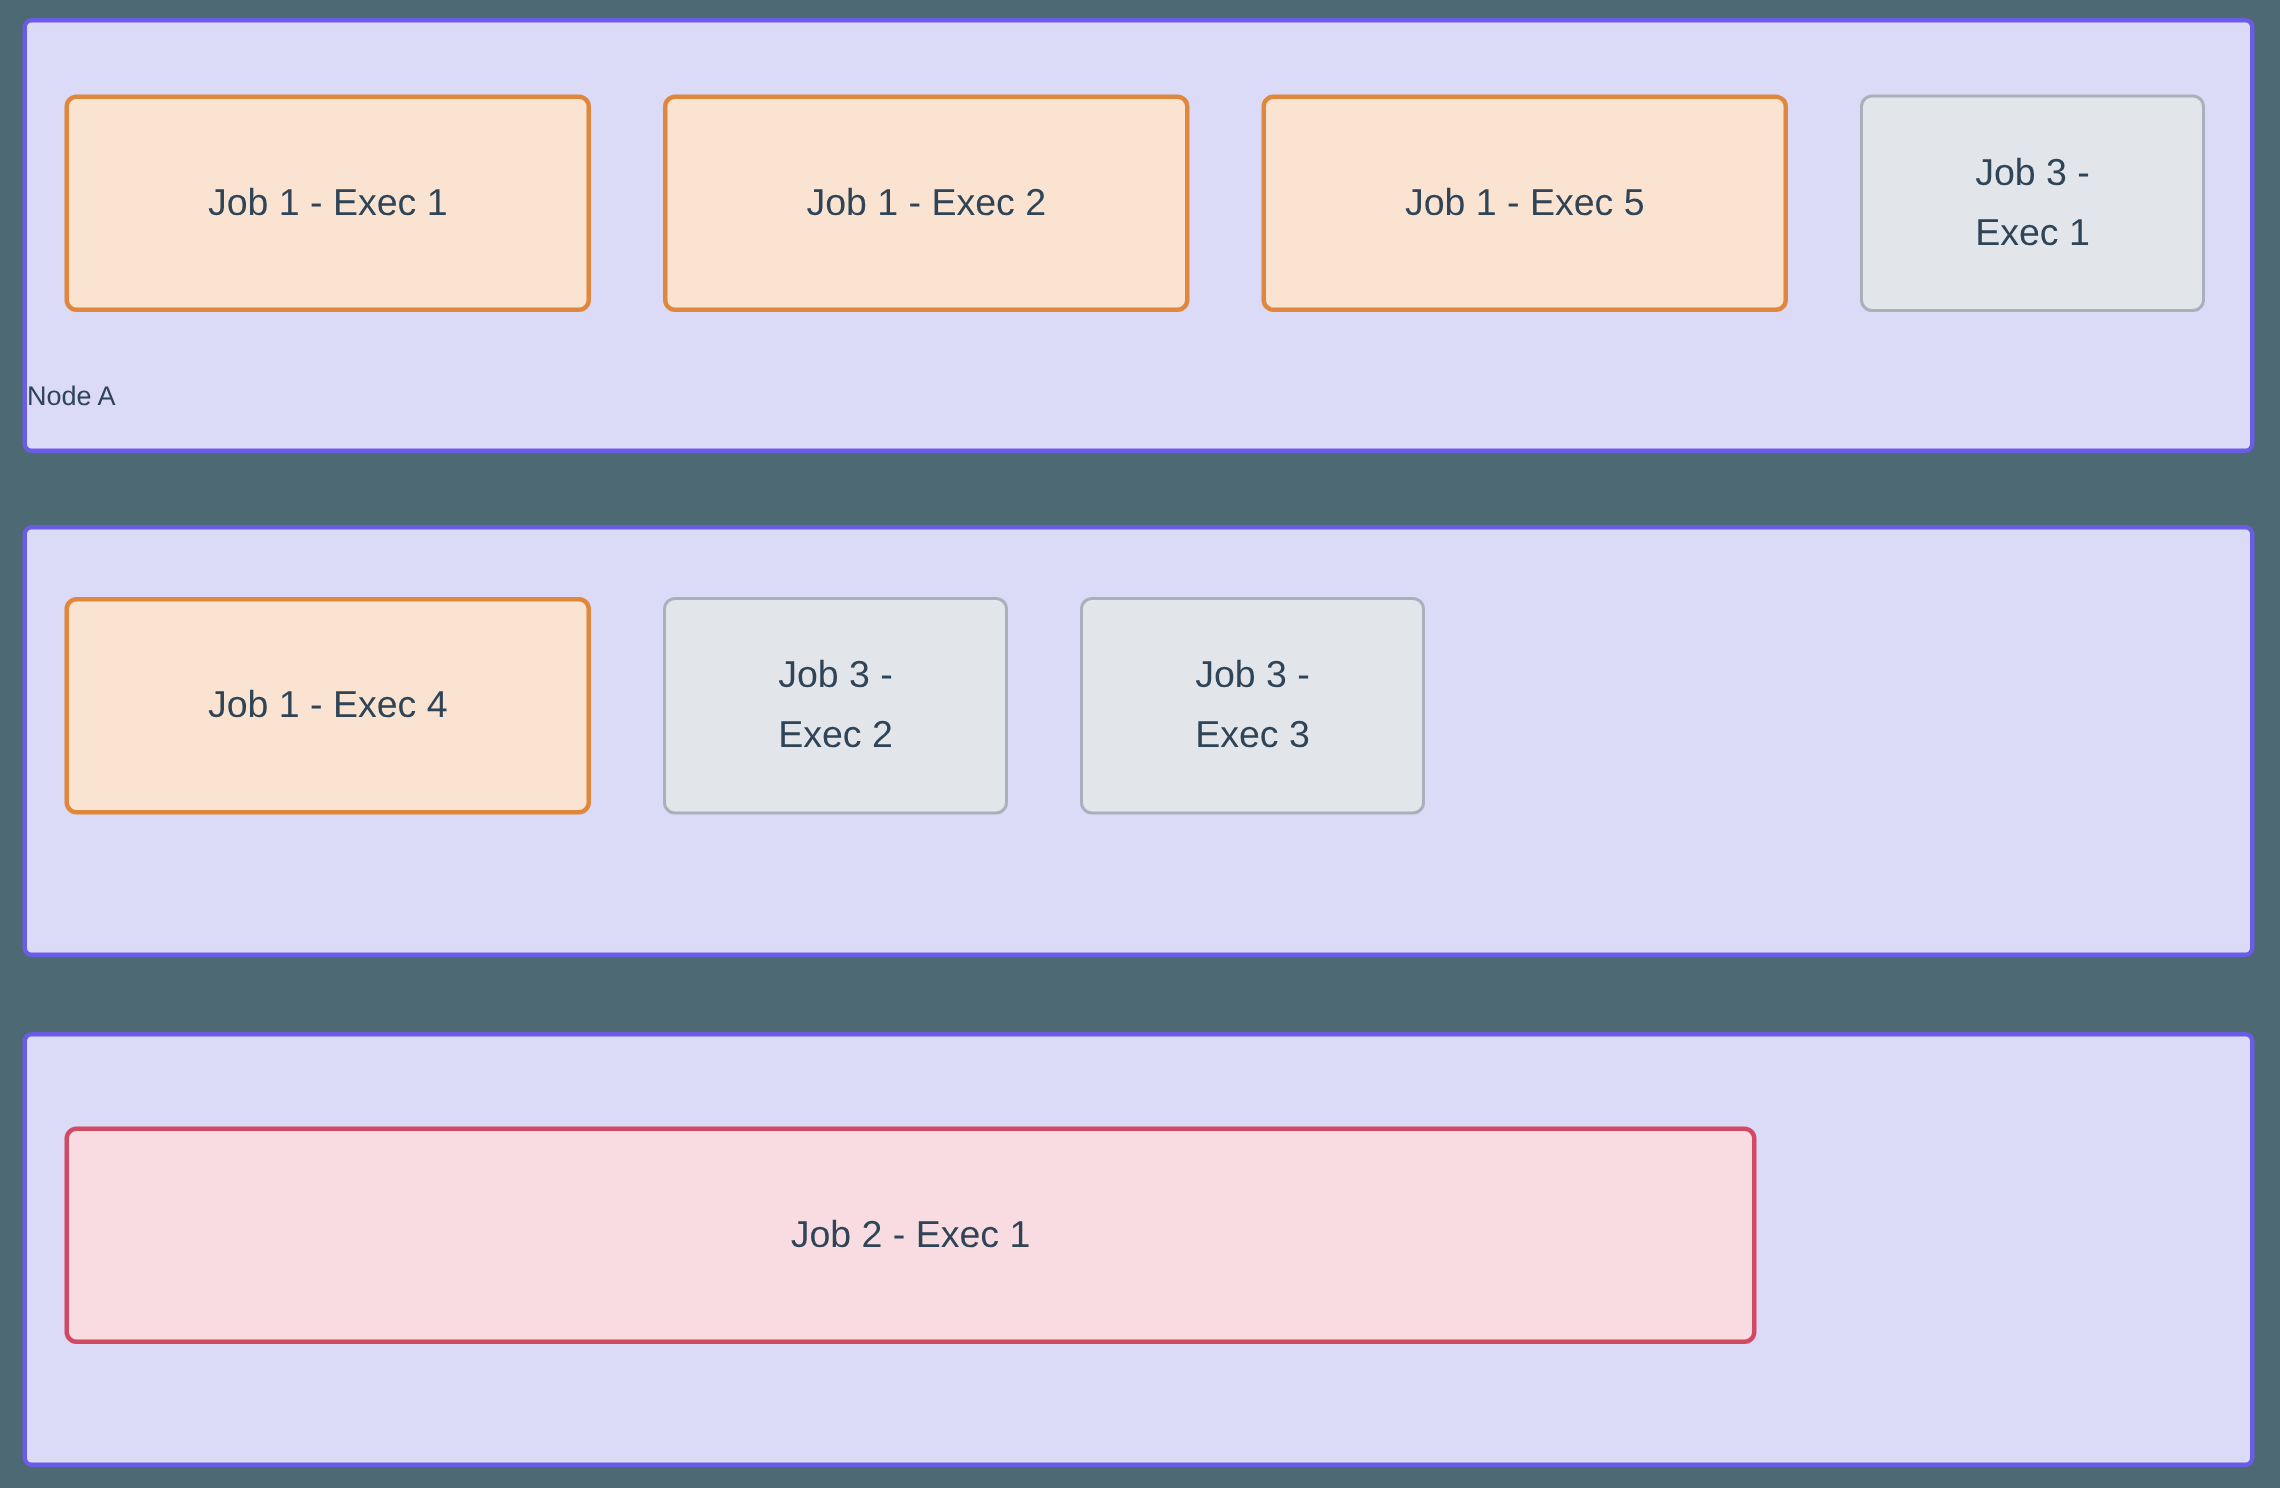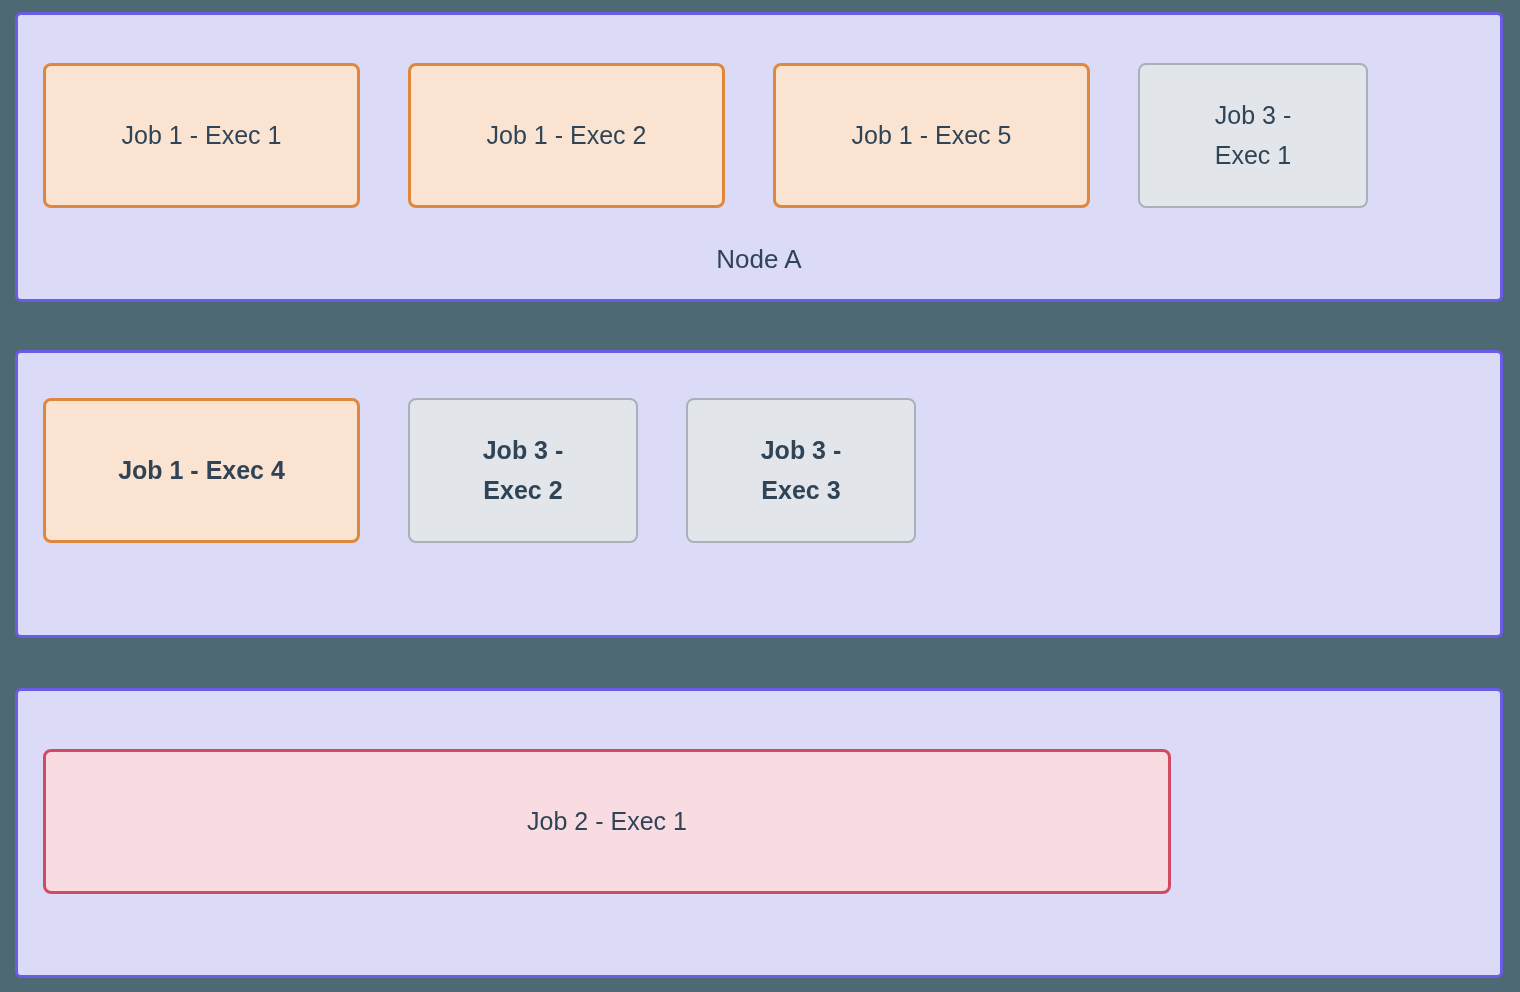--- a/index.html
+++ b/index.html
@@ -41,49 +41,48 @@
   .node-b { top: 350px; height: 288px; }
   .node-c { top: 688px; height: 290px; }
 
   .execs {
     display: flex;
     flex-direction: row;
     gap: 48px;
     padding-left: 25px;
   }
   .node-a .execs { padding-top: 48px; }
-  .node-b .execs { padding-top: 45px; font-weight: bold; }
-  .node-c .execs { padding-top: 30px; margin-top: 28px; }
+  .node-b .execs { padding-top: 45px; }
+  .node-c .execs { padding-top: 60px; }
 
   .exec {
     height: 145px;
     display: flex;
     align-items: center;
     justify-content: center;
     text-align: center;
     font-size: 25px;
     line-height: 1.58;
     border-radius: 8px;
     white-space: pre-line;
   }
-  .exec.wide  { width: 317px; }
+  .exec.wide  { width: 351px; }
   .exec.small { width: 230px; }
   .exec.xwide { width: 1128px; }
 
   .exec.job1 { background: var(--job1-fill); border: 3px solid var(--job1-border); }
   .exec.job2 { background: var(--job2-fill); border: 3px solid var(--job2-border); }
   .exec.job3 { background: var(--job3-fill); border: 2px solid var(--job3-border); }
 
   .node-label {
     position: absolute;
     left: 0;
     right: 0;
     bottom: 24px;
-    text-align: center;
-    font-size: 26px;
+    font-size: 18px;
     margin-top: 32px;
   }
 </style>
 </head>
 <body>
 
 <div class="canvas">
 
   <section class="node node-a">
     <div class="execs">

